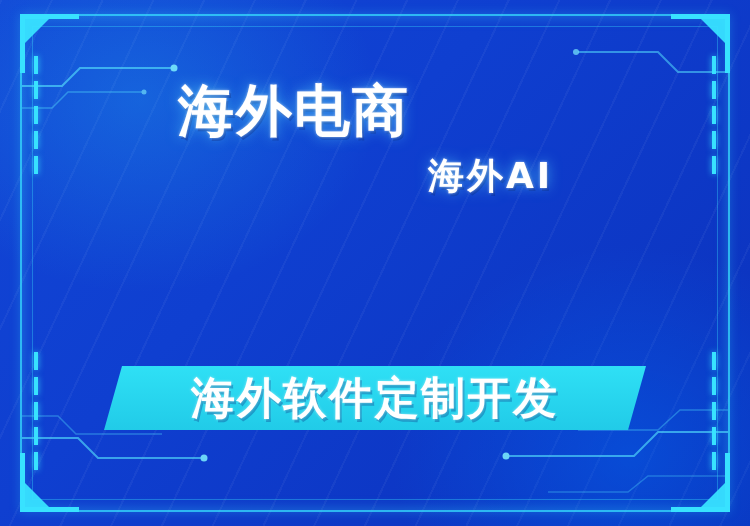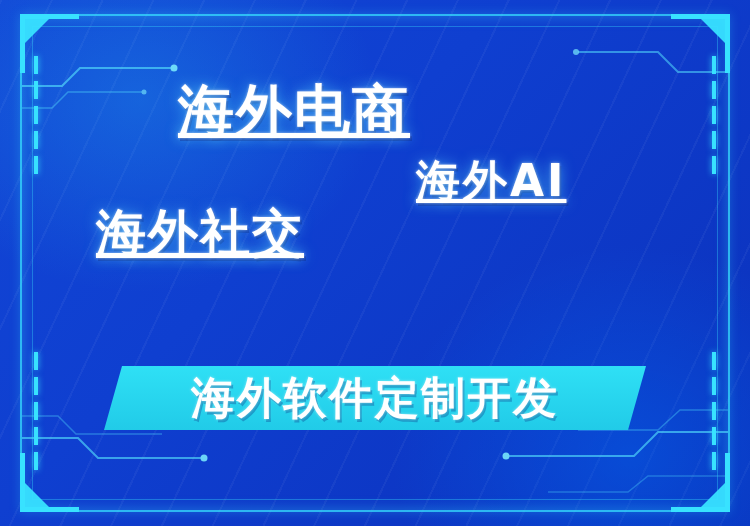--- a/index.html
+++ b/index.html
@@ -112,24 +112,23 @@
     position: absolute;
     color: #ffffff;
     font-weight: bold;
     letter-spacing: 2px;
     white-space: nowrap;
     text-shadow:
       0 0 3px rgba(255,255,255,.55),
       0 0 14px rgba(90,220,255,.65),
       2px 3px 0 rgba(8,40,150,.55);
     font-family: "DejaVu Sans", "Liberation Sans", sans-serif;
-    text-decoration: underline;
   }
   .h-ecom  { left: 178px; top: 74px;  font-size: 56px; }
-  .h-ai    { left: 416px; top: 152px; font-size: 44px; letter-spacing: 3px; }
+  .h-ai    { left: 428px; top: 152px; font-size: 36px; letter-spacing: 3px; }
   .h-social{ left: 96px;  top: 200px; font-size: 50px; }
   .h-car   { left: 246px; top: 278px; font-size: 50px; }
 
   
   .banner {
     position: absolute;
     left: 104px;
     top: 366px;
     width: 542px;
     height: 64px;
@@ -227,19 +226,18 @@
     <span></span>
     <span></span>
     <span></span>
     <span></span>
     <span></span>
   </div>
 
   <div class="content">
     <div class="headline h-ecom">海外电商</div>
     <div class="headline h-ai">海外AI</div>
-    <div class="headline h-social">海外社交</div>
   </div>
 
   <div class="banner"></div>
   <div class="banner-text">海外软件定制开发</div>
 
 </div>
 
 </body></html>

